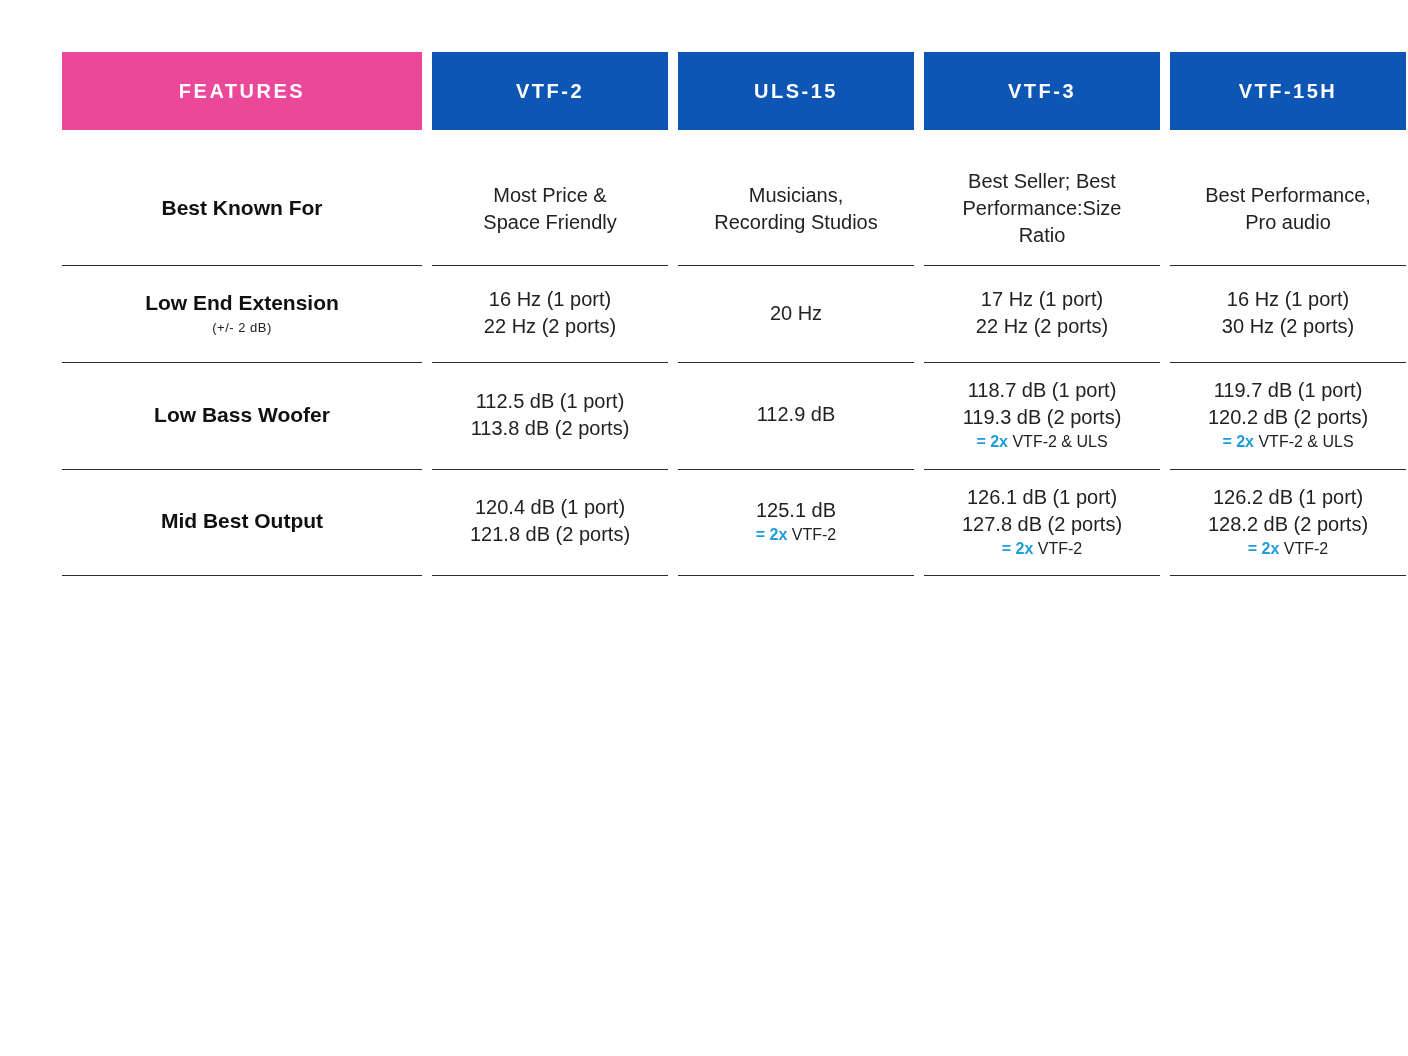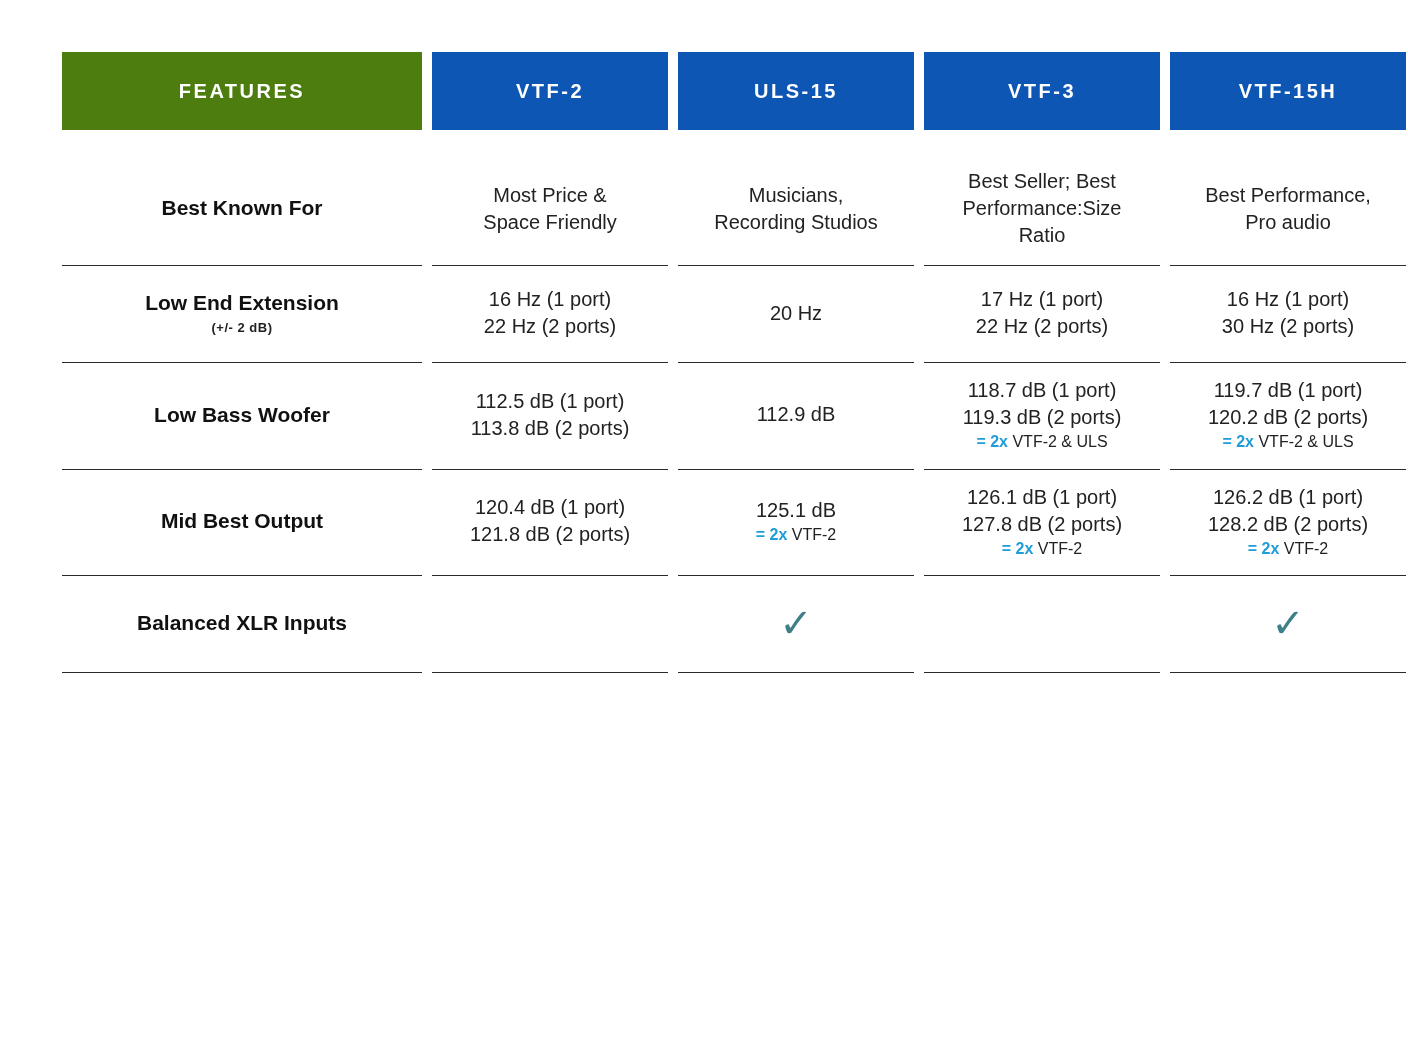--- a/index.html
+++ b/index.html
@@ -38,21 +38,21 @@
     padding: 0;
     height: 78px;
     vertical-align: middle;
     text-align: center;
     font-size: 20px;
     letter-spacing: 2.5px;
     font-weight: bold;
     color: #ffffff;
   }
   th.features-head {
-    background: #4d7c0f;
+    background: #ec4899;
   }
   th.prod-head {
     background: #0e56b3;
   }
   th.gap {
     background: transparent;
     width: 10px;
     padding: 0;
   }
   thead th.features-head .head-inner,
@@ -84,21 +84,21 @@
     border-bottom: none;
     padding: 0;
     width: 10px;
   }
   tbody tr td {
     height: 66px;
   }
   .sub-note {
     display: block;
     font-size: 13px;
-    font-weight: bold;
+    font-weight: normal;
     letter-spacing: 0.5px;
     margin-top: 2px;
     color: #222;
   }
   .line {
     display: block;
   }
   .multiplier {
     color: #1e9dd8;
     font-weight: bold;
@@ -264,36 +264,15 @@
         </td>
         <td class="spacer"></td>
         <td>
           <span class="line">126.2 dB (1 port)</span>
           <span class="line">128.2 dB (2 ports)</span>
           <span class="mult-line"><span class="multiplier">= 2x</span><span> VTF-2</span></span>
         </td>
       </tr>
 
 
-      <tr>
-        <td class="feature">
-          <span>Balanced XLR Inputs</span>
-        </td>
-        <td class="spacer"></td>
-        <td>
-          <span class="empty-cell">&nbsp;</span>
-        </td>
-        <td class="spacer"></td>
-        <td>
-          <span class="check">✓</span>
-        </td>
-        <td class="spacer"></td>
-        <td>
-          <span class="empty-cell">&nbsp;</span>
-        </td>
-        <td class="spacer"></td>
-        <td>
-          <span class="check">✓</span>
-        </td>
-      </tr>
     </tbody>
   </table>
 </div>
 
 </body></html>

